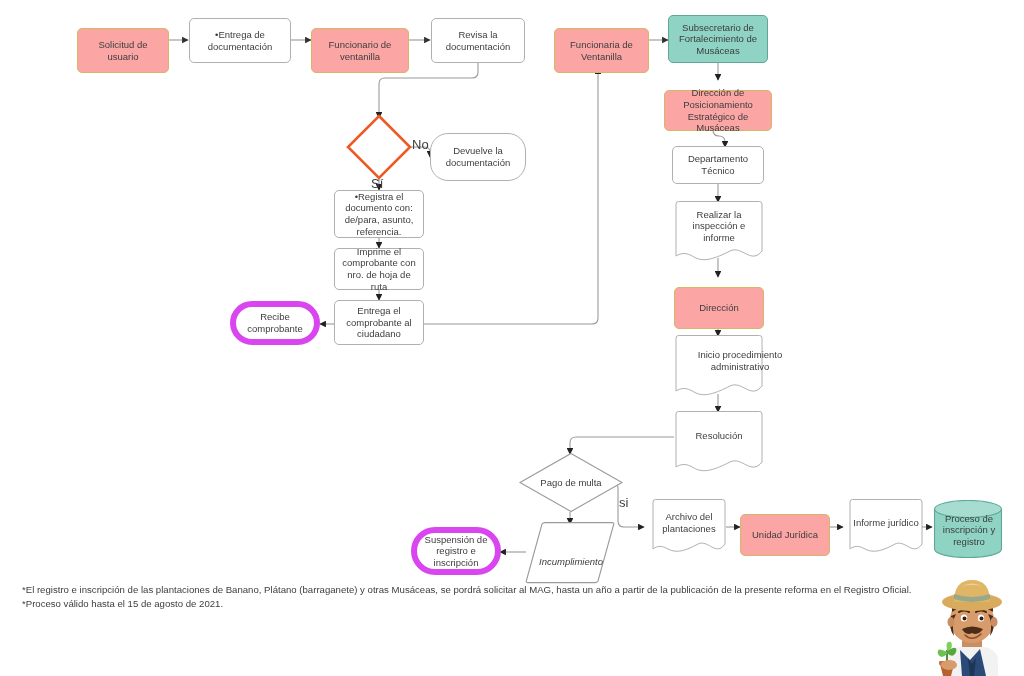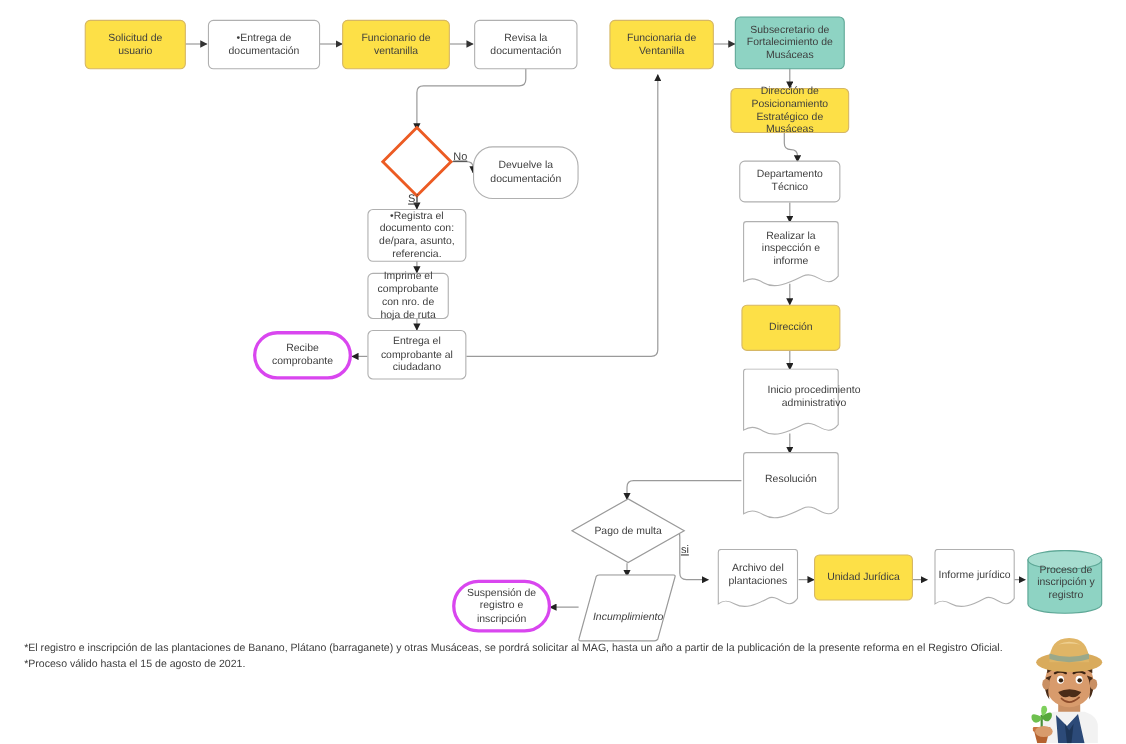--- a/index.html
+++ b/index.html
@@ -40,43 +40,43 @@
   }
   .node .lbl { display: block; width: 100%; }
 
   
   .rect {
     border: 1px solid #b0b0b0;
     border-radius: 5px;
     background: #ffffff;
   }
   .rect.fill-yellow {
-    background: #fde047;
+    background: #fca5a5;
     border-color: #d6b765;
+    margin-top: 10px;
   }
   .rect.fill-teal {
     background: #8ed3c3;
     border-color: #5fa897;
   }
   .stadium {
-    border: 3px solid #d946ef;
+    border: 6px solid #d946ef;
     border-radius: 999px;
     background: #ffffff;
   }
   
   .svgshape { position: absolute; z-index: 1; }
   .node.overlay { background: transparent; border: none; }
 
   .edge-label {
     position: absolute;
-    font-size: 10px;
+    font-size: 13px;
     color: #3d3d3d;
     z-index: 3;
     background: transparent;
-    text-decoration: underline;
   }
 
   #footnotes {
     position: absolute;
     left: 22px;
     top: 583px;
     width: 930px;
     font-size: 9.6px;
     color: #3d3d3d;
     line-height: 1.45;
@@ -237,21 +237,21 @@
   </div>
 
   <div class="node rect" style="left:430px; top:133px; width:96px; height:48px;border-radius:18px;">
     <span class="lbl">Devuelve la documentación</span>
   </div>
 
   <div class="node rect" style="left:334px; top:190px; width:90px; height:48px;">
     <span class="lbl">•Registra el documento con: de/para, asunto, referencia.</span>
   </div>
 
-  <div class="node rect" style="left:334px; top:248px; width:74px; height:42px;align-items:center;">
+  <div class="node rect" style="left:334px; top:248px; width:90px; height:42px;align-items:center;">
     <span class="lbl">Imprime el comprobante con nro. de hoja de ruta</span>
   </div>
 
   <div class="node rect" style="left:334px; top:300px; width:90px; height:45px;">
     <span class="lbl">Entrega el comprobante al ciudadano</span>
   </div>
 
   <div class="node stadium" style="left:230px; top:301px; width:90px; height:44px;">
     <span class="lbl">Recibe comprobante</span>
   </div>

